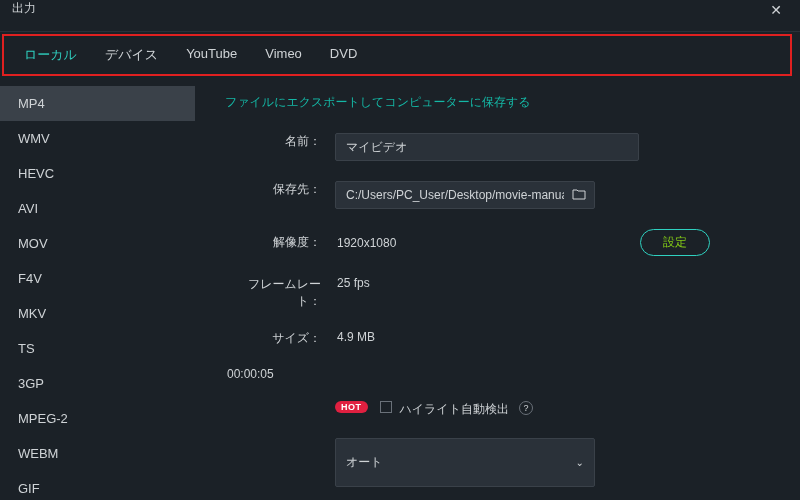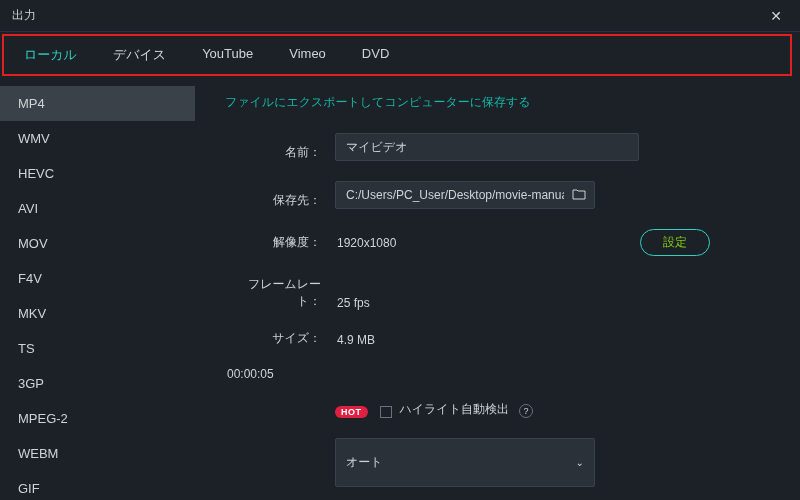--- a/index.html
+++ b/index.html
@@ -1,30 +1,30 @@
 <!DOCTYPE html>
 <html><head>
 <meta charset="utf-8">
 <style>
 * { margin:0; padding:0; box-sizing:border-box; font-family:"Meiryo","Hiragino Sans",sans-serif; }
 body { background:#1b2127; width:800px; height:500px; overflow:hidden; color:#cfd3d6; font-size:12px; }
-.titlebar { height:32px; display:flex; align-items:center; justify-content:space-between; padding:0 12px; border-bottom:1px solid #2a3139; }
+.titlebar { height:32px; display:flex; align-items:flex-start; justify-content:space-between; padding:0 12px; border-bottom:1px solid #2a3139; }
 .titlebar .title { color:#cfd3d6; font-size:12px; }
 .close { color:#cfd3d6; font-size:14px; cursor:pointer; padding:2px 6px; }
 .tabbar-wrap { border:2px solid #e02020; margin:2px 8px 0 2px; }
-.tabbar { display:flex; gap:12px; padding:6px 8px 6px 8px; }
+.tabbar { display:flex; gap:4px; padding:6px 8px 6px 8px; }
 .tab { padding:4px 12px; cursor:pointer; color:#cfd3d6; font-size:13px; }
 .tab.active { color:#2fd1c0; }
 .content { display:flex; height:calc(500px - 32px - 38px); }
 .sidebar { width:195px; padding:10px 0; overflow-y:auto; }
 .fmt { padding:10px 18px; cursor:pointer; color:#cfd3d6; font-size:13px; }
 .fmt.selected { background:#3a4149; }
 .main { flex:1; padding:18px 30px; }
 .desc { font-size:12px; color:#14b8a6; margin-bottom:22px; }
-.row { display:flex; align-items:flex-end; margin-bottom:20px; }
+.row { display:flex; align-items:flex-start; margin-bottom:20px; }
 .label { width:110px; text-align:right; color:#cfd3d6; font-size:12px; padding-right:14px; }
 .input-box { background:#2a3139; border:1px solid #3a4149; color:#cfd3d6; padding:6px 10px; font-size:12px; border-radius:2px; }
 .name-input { width:304px; }
 .path-wrap { display:flex; align-items:center; background:#2a3139; border:1px solid #3a4149; border-radius:2px; width:260px; }
 .path-input { flex:1; background:transparent; border:0; color:#cfd3d6; padding:6px 10px; font-size:12px; overflow:hidden; white-space:nowrap; }
 .folder-icon { padding:4px 8px; cursor:pointer; color:#cfd3d6; }
 .val-text { color:#cfd3d6; font-size:12px; padding-left:2px; }
 .settings-btn { border:1px solid #2fd1c0; color:#84cc16; background:transparent; border-radius:14px; padding:4px 22px; font-size:12px; cursor:pointer; margin-left:auto; margin-right:60px; }
 .res-row { display:flex; align-items:center; }
 .hot-badge { background:#e02040; color:#fff; font-size:9px; font-weight:bold; padding:1px 6px; border-radius:8px; margin-right:12px; letter-spacing:0.5px; }

